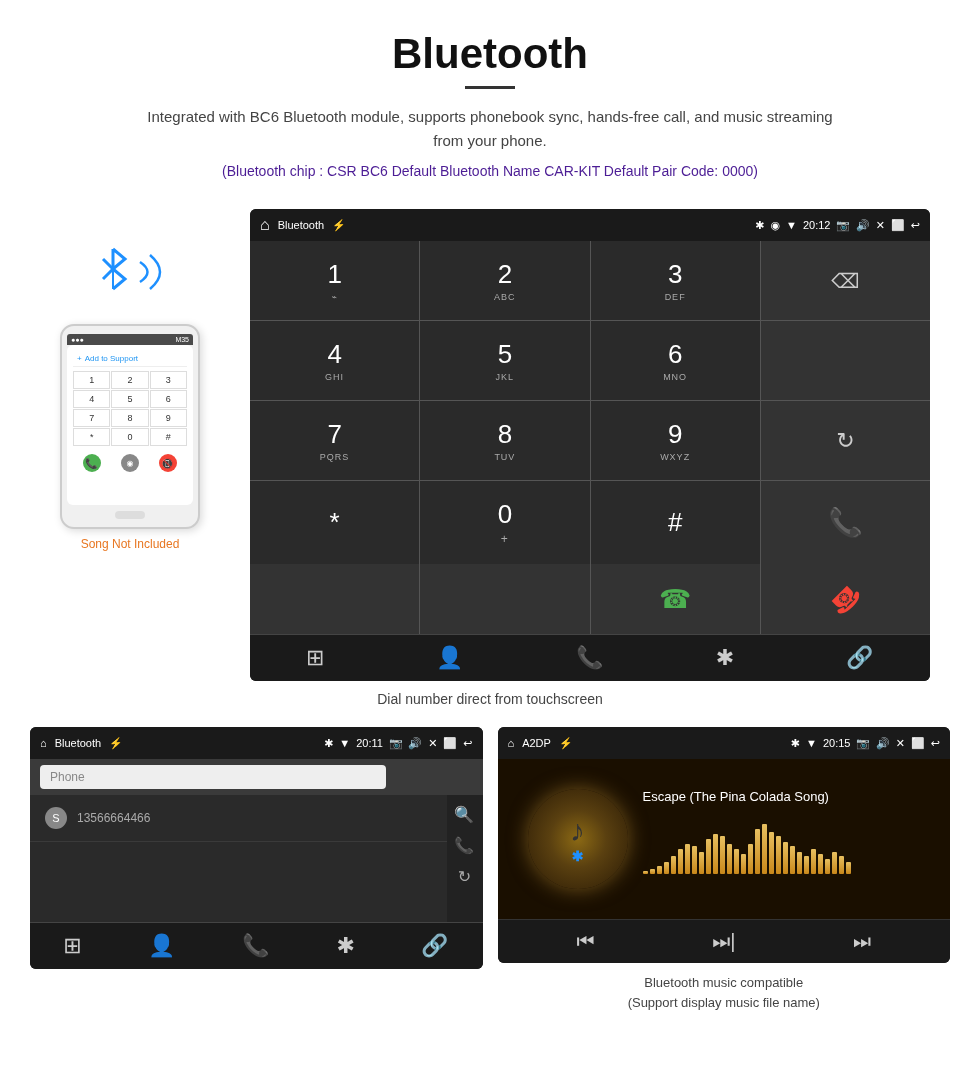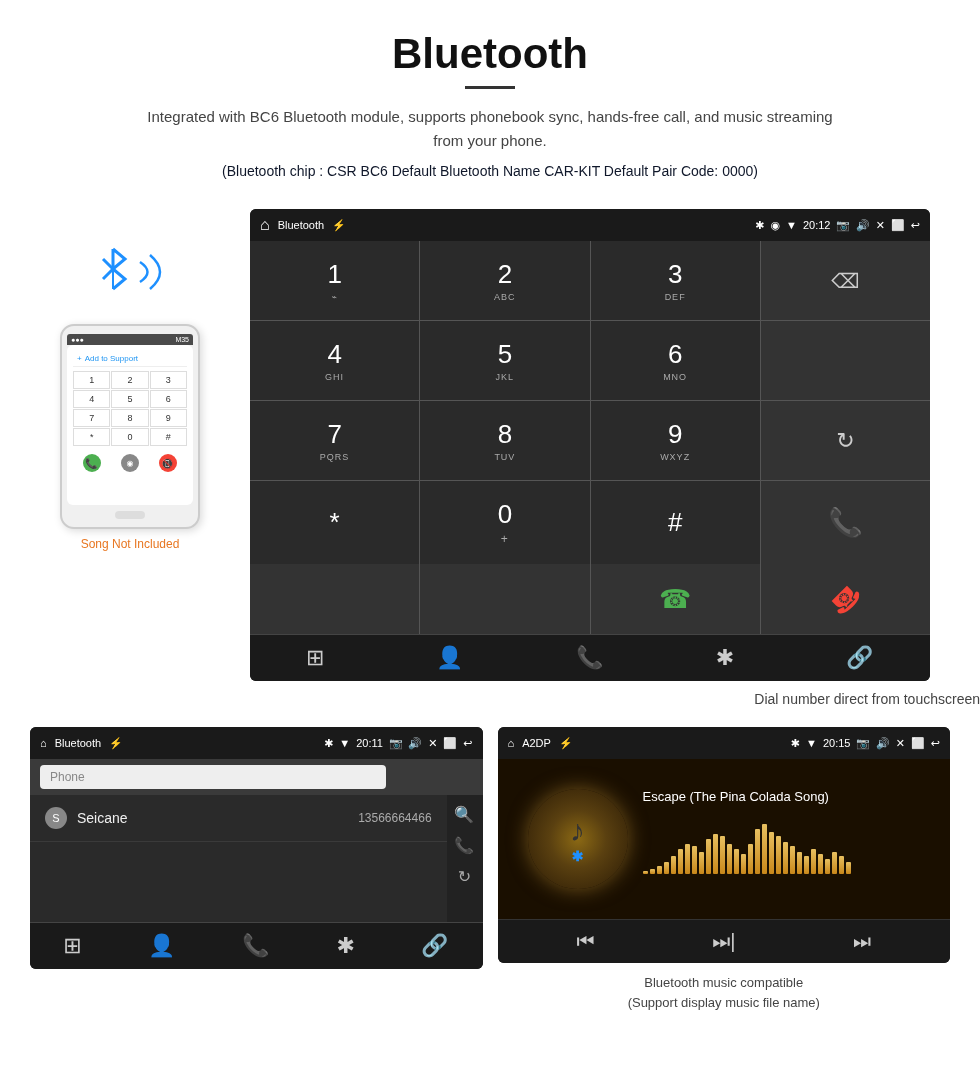--- a/index.html
+++ b/index.html
@@ -29,21 +29,21 @@
     }
     .page-subtitle {
       font-size: 15px;
       color: #444;
       line-height: 1.6;
       max-width: 700px;
       margin: 4px auto 8px;
     }
     .page-info {
       font-size: 14px;
-      color: #0f172a;
+      color: #4c1d95;
       margin-bottom: 20px;
       margin-top: 10px;
     }
 
     
     .main-content {
       display: flex;
       align-items: flex-start;
       padding: 0 30px;
       gap: 20px;
@@ -219,21 +219,21 @@
       justify-content: space-around;
       padding: 10px 0;
     }
     .nav-icon {
       color: #ccc;
       font-size: 22px;
       cursor: pointer;
     }
 
     .dial-caption {
-      text-align: right;
+      text-align: center;
       font-size: 14px;
       color: #444;
       margin: 8px 0 20px;
     }
 
     
     .bottom-screens {
       display: flex;
       gap: 15px;
       padding: 0 30px 20px;
@@ -552,21 +552,20 @@
       <div class="pb-search-bar">
         <div class="pb-search-input">
           <span>Phone</span>
         </div>
       </div>
 
       <div class="pb-area">
         <div style="flex:1;">
           <div class="pb-contact-row">
             <div class="pb-letter">S</div>
-            <div class="pb-name">Seicane</div>
             <div class="pb-number">13566664466</div>
           </div>
           <div style="height:80px;"></div>
         </div>
         <div class="pb-side-icons">
           <span class="pb-side-icon">🔍</span>
           <span class="pb-side-icon">📞</span>
           <span class="pb-side-icon">↻</span>
         </div>
       </div>

